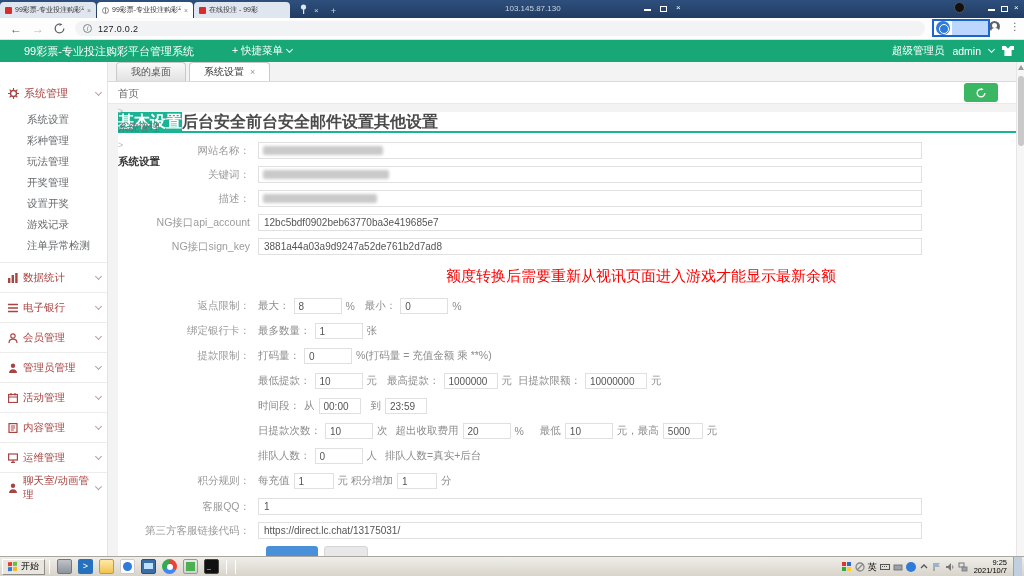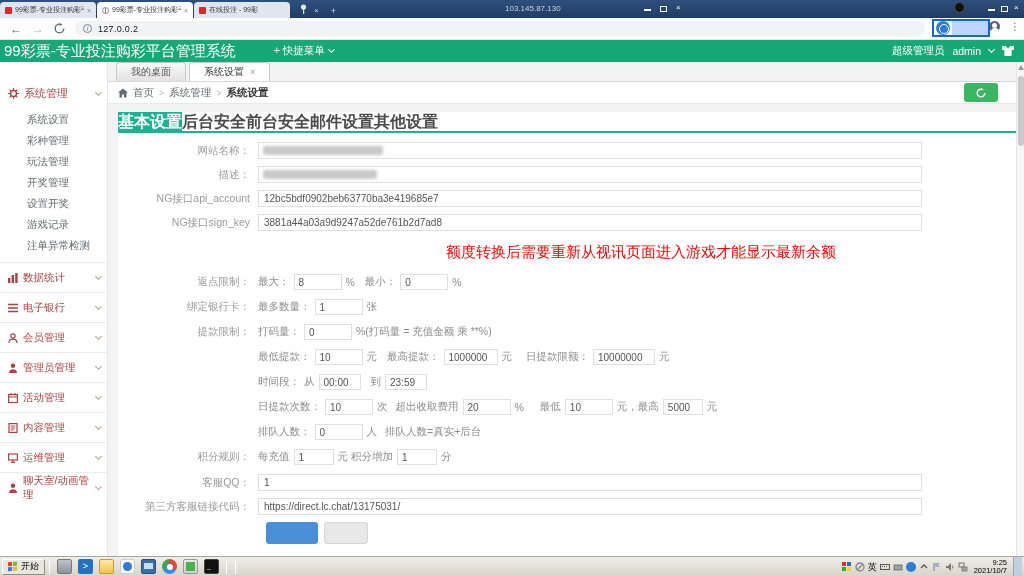--- a/index.html
+++ b/index.html
@@ -50,21 +50,21 @@
   .tb-right { position:absolute; right:4px; top:21px; display:flex; gap:10px; align-items:center; }
   .staricon { color:#5f6368; font-size:10px; }
   .profileicon { width:11px; height:11px; border-radius:50%; background:#5f6368; position:relative; }
   .profileicon:before{ content:""; position:absolute; left:3px; top:2px; width:5px; height:5px; border-radius:50%; background:#fdfdfd; }
   .profileicon:after{ content:""; position:absolute; left:1.5px; top:7px; width:8px; height:4px; border-radius:4px 4px 0 0; background:#fdfdfd; }
   .dotsicon { color:#5f6368; font-size:10px; }
 
   
   #navbar { position:absolute; left:0; top:40px; width:1024px; height:22px; background:#18a878;
     display:flex; align-items:center; color:#fff; }
-  #brand { font-size:15px; margin-left:4px; }
+  #brand { font-size:11px; margin-left:24px; }
   #quickmenu { margin-left:38px; font-size:10.5px; display:flex; align-items:center; gap:4px; }
   .chev { width:5px; height:5px; border-right:1px solid #fff; border-bottom:1px solid #fff;
     transform:rotate(45deg); margin-top:-3px; }
   #nav-right { position:absolute; right:10px; display:flex; align-items:center; gap:8px; font-size:10.5px; }
   .shirticon { width:12px; height:10px; position:relative; background:#fff;
     clip-path:polygon(0 0,30% 0,50% 25%,70% 0,100% 0,100% 40%,80% 40%,80% 100%,20% 100%,20% 40%,0 40%); }
 
   
   #sidebar { position:absolute; left:0; top:62px; width:108px; height:494px; background:#fff;
     border-right:1px solid #e4e4e4; }
@@ -77,22 +77,22 @@
   .sicon { flex-shrink:0; display:inline-flex; }
 
   
   #main { position:absolute; left:108px; top:62px; width:908px; height:494px; background:#f3f3f4; }
   #tabstrip { height:20px; border-bottom:1px solid #d9d9d9; display:flex; padding-left:8px; }
   .ptab { height:19px; line-height:18px; padding:0 14px; font-size:10px; color:#555;
     border:1px solid #c9c9c9; border-bottom:none; border-radius:4px 4px 0 0; margin-right:3px;
     background:linear-gradient(#fafafa,#e2e2e2); display:flex; align-items:center; gap:6px; }
   .ptab.active { background:#fff; color:#333; }
   .ptab .x { color:#999; font-size:9px; }
-  #crumbbar { height:22px; background:#fff; border-bottom:1px solid #e7eaec; display:flex; align-items:center;
-    padding-left:10px; gap:5px; font-size:10.5px; color:#676a6c; position:relative; }
+  #crumbbar { height:22px; background:#fff; border-bottom:1px solid #e7eaec; display:flex; align-items:flex-start;
+    padding-left:10px; gap:5px; font-size:10.5px; color:#676a6c; position:relative;flex-direction:column; }
   #crumbbar .sep { color:#bbb; font-size:9px; }
   #crumb-page { color:#333; font-weight:bold; }
   #refreshbtn { position:absolute; right:18px; top:1px; width:34px; height:19px; background:#3bb662;
     border-radius:3px; display:flex; align-items:center; justify-content:center; }
   #panel { margin:8px 0 0 10px; background:#fff; min-height:456px; }
   #formtabs { display:flex; border-bottom:2px solid #1ab394; }
   .ftab { padding:0 0; height:19px; line-height:19px; font-size:16px; font-weight:bold; color:#4a4a4a; }
   .ftab.active { background:#1ab394; color:#fff; }
 
   
@@ -335,20 +335,28 @@
 
       <div class="frow">
         <span class="flabel">网站名称：</span>
         <div class="fbody">
             <div class="redfield">
               <span class="blur" style="width:120px"></span>
             </div>
           </div>
       </div>
       <div class="frow">
+        <span class="flabel">关键词：</span>
+        <div class="fbody">
+            <div class="redfield">
+              <span class="blur" style="width:126px"></span>
+            </div>
+          </div>
+      </div>
+      <div class="frow">
         <span class="flabel">描述：</span>
         <div class="fbody">
             <div class="redfield">
               <span class="blur" style="width:114px"></span>
             </div>
           </div>
       </div>
       <div class="frow">
         <span class="flabel">NG接口api_account</span>
         <div class="fbody">
@@ -396,21 +404,21 @@
 
       <div class="frow sm">
         <span class="flabel"></span>
         <div class="fbody">
           <span>最低提款：</span>
           <input class="sm" style="width: 48px;" value="10">
           <span>元</span>
           <span style="margin-left:6px">最高提款：</span>
           <input class="sm" style="width: 54px;" value="1000000">
           <span>元</span>
-          <span style="margin-left:10px">日提款限额：</span>
+          <span style="margin-left:2px">日提款限额：</span>
           <input class="sm" style="width: 62px;" value="10000000">
           <span>元</span>
         </div>
       </div>
 
       <div class="frow sm">
         <span class="flabel"></span>
         <div class="fbody">
           <span>时间段：</span>
           <span>从</span>

